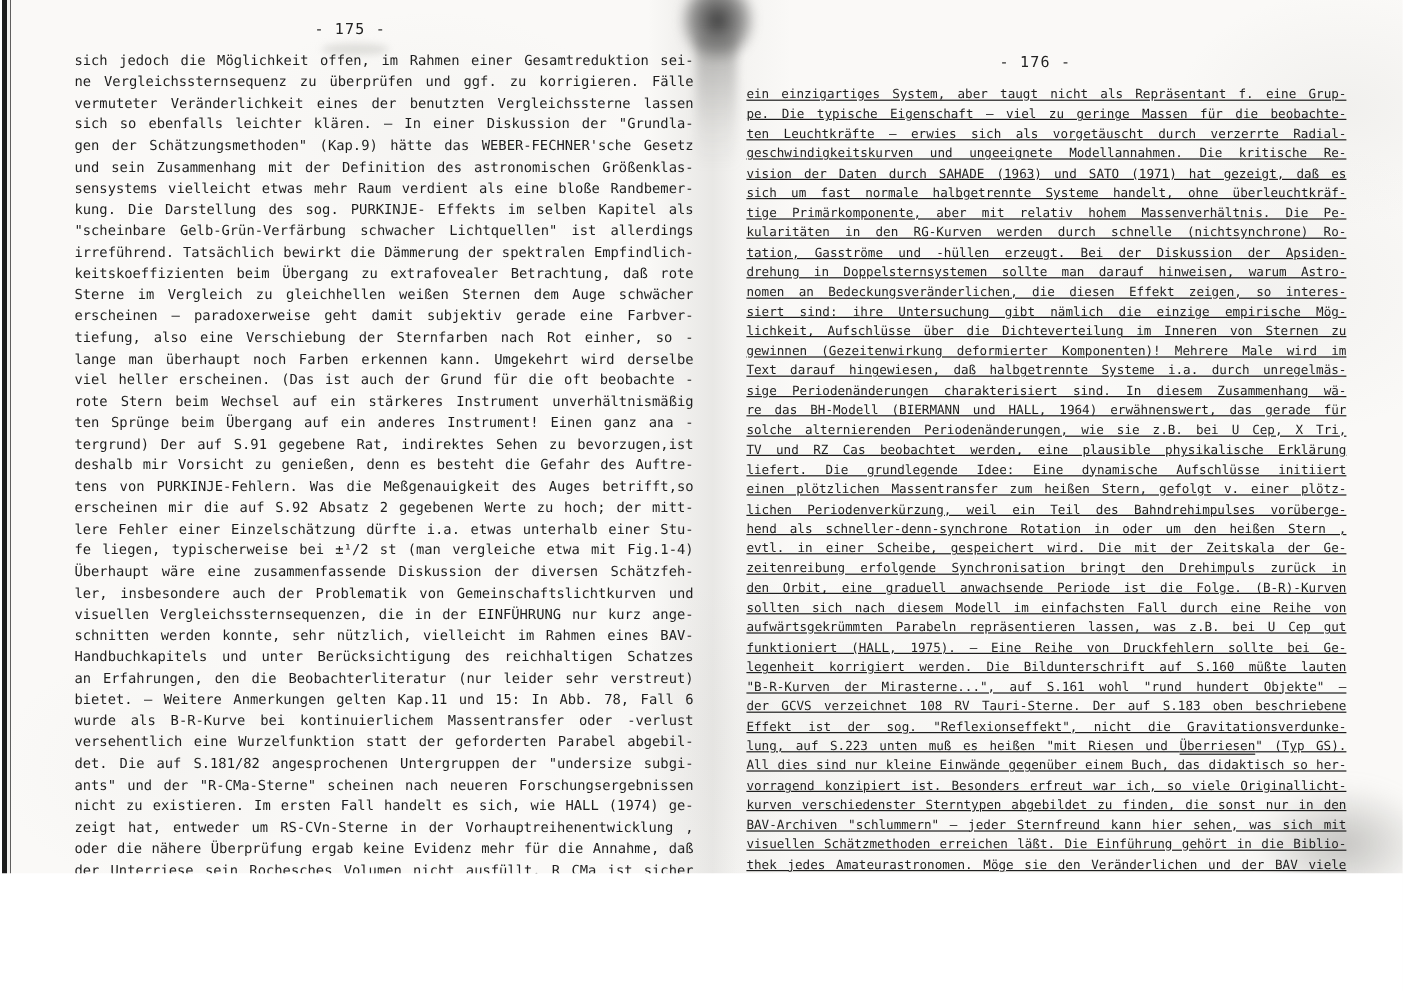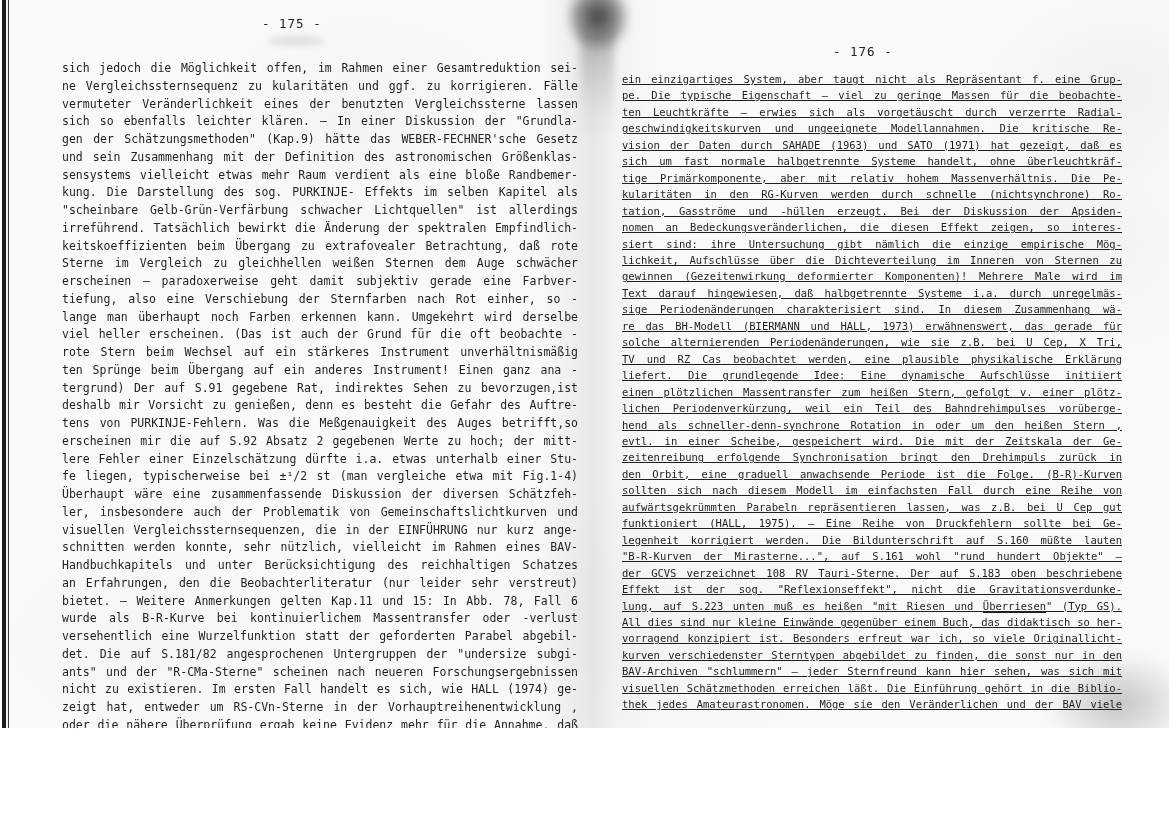--- a/index.html
+++ b/index.html
@@ -57,21 +57,21 @@
   .header-smudge{
     position:absolute;left:268px;top:36px;width:56px;height:10px;
     background:rgba(165,165,160,0.30);filter:blur(3px);border-radius:50%;
   }
   
   .pgnum{position:absolute;font-size:12.5px;letter-spacing:1px;color:#232323;}
   #h175{left:262px;top:16px;}
   #h176{left:833px;top:44px;}
   
   .pagetext{position:absolute;}
-  #p175-text{left:62px;top:60px;width:516px;}
+  #p175-text{left:62px;top:42px;width:516px;}
   #p176-text{left:622px;top:71px;width:500px;text-decoration:underline;}
   #p175-text .tline{font-size:11.5px;line-height:17.75px;}
   #p176-text .tline{font-size:10.5px;line-height:16.45px;}
   .tline{
     text-align:justify;
     text-align-last:justify;
     white-space:normal;
     color:#1f1f1f;
   }
   .tline.noj{text-align:left;text-align-last:left;margin-top:22px;}
@@ -100,29 +100,29 @@
   <div class="bottom-line"></div>
   <div class="bottom-band"></div>
   <div class="corner-br"></div>
   <div class="header-smudge"></div>
 
   <div id="h175" class="pgnum">- 175 -</div>
   <div id="h176" class="pgnum">- 176 -</div>
 
   <div id="p175-text" class="pagetext">
       <div class="tline">sich jedoch die Möglichkeit offen, im Rahmen einer Gesamtreduktion sei-</div>
-      <div class="tline">ne Vergleichssternsequenz zu kularitäten und ggf. zu korrigieren. Fälle</div>
+      <div class="tline">ne Vergleichssternsequenz zu überprüfen und ggf. zu korrigieren. Fälle</div>
       <div class="tline">vermuteter Veränderlichkeit eines der benutzten Vergleichssterne lassen</div>
       <div class="tline">sich so ebenfalls leichter klären. — In einer Diskussion der "Grundla-</div>
       <div class="tline">gen der Schätzungsmethoden" (Kap.9) hätte das WEBER-FECHNER'sche Gesetz</div>
       <div class="tline">und sein Zusammenhang mit der Definition des astronomischen Größenklas-</div>
       <div class="tline">sensystems vielleicht etwas mehr Raum verdient als eine bloße Randbemer-</div>
       <div class="tline">kung. Die Darstellung des sog. PURKINJE- Effekts im selben Kapitel als</div>
       <div class="tline">"scheinbare Gelb-Grün-Verfärbung schwacher Lichtquellen" ist allerdings</div>
-      <div class="tline">irreführend. Tatsächlich bewirkt die Änderung der spektralen Empfindlich-</div>
+      <div class="tline">irreführend. Tatsächlich bewirkt die Dämmerung der spektralen Empfindlich-</div>
       <div class="tline">keitskoeffizienten beim Übergang zu extrafovealer Betrachtung, daß rote</div>
       <div class="tline">Sterne im Vergleich zu gleichhellen weißen Sternen dem Auge schwächer</div>
       <div class="tline">erscheinen — paradoxerweise geht damit subjektiv gerade eine Farbver-</div>
       <div class="tline">tiefung, also eine Verschiebung der Sternfarben nach Rot einher, so -</div>
       <div class="tline">lange man überhaupt noch Farben erkennen kann. Umgekehrt wird derselbe</div>
       <div class="tline">viel heller erscheinen. (Das ist auch der Grund für die oft beobachte -</div>
       <div class="tline">rote Stern beim Wechsel auf ein stärkeres Instrument unverhältnismäßig</div>
       <div class="tline">ten Sprünge beim Übergang auf ein anderes Instrument! Einen ganz ana -</div>
       <div class="tline">tergrund) Der auf S.91 gegebene Rat, indirektes Sehen zu bevorzugen,ist</div>
       <div class="tline">deshalb mir Vorsicht zu genießen, denn es besteht die Gefahr des Auftre-</div>
@@ -150,27 +150,28 @@
   <div id="p176-text" class="pagetext">
   <div class="tline">ein einzigartiges System, aber taugt nicht als Repräsentant f. eine Grup-</div>
       <div class="tline">pe. Die typische Eigenschaft — viel zu geringe Massen für die beobachte-</div>
       <div class="tline">ten Leuchtkräfte — erwies sich als vorgetäuscht durch verzerrte Radial-</div>
       <div class="tline">geschwindigkeitskurven und ungeeignete Modellannahmen. Die kritische Re-</div>
       <div class="tline">vision der Daten durch SAHADE (1963) und SATO (1971) hat gezeigt, daß es</div>
       <div class="tline">sich um fast normale halbgetrennte Systeme handelt, ohne überleuchtkräf-</div>
       <div class="tline">tige Primärkomponente, aber mit relativ hohem Massenverhältnis. Die Pe-</div>
       <div class="tline">kularitäten in den RG-Kurven werden durch schnelle (nichtsynchrone) Ro-</div>
       <div class="tline">tation, Gasströme und -hüllen erzeugt. Bei der Diskussion der Apsiden-</div>
+      <div class="tline">drehung in Doppelsternsystemen sollte man darauf hinweisen, warum Astro-</div>
       <div class="tline">nomen an Bedeckungsveränderlichen, die diesen Effekt zeigen, so interes-</div>
       <div class="tline">siert sind: ihre Untersuchung gibt nämlich die einzige empirische Mög-</div>
       <div class="tline">lichkeit, Aufschlüsse über die Dichteverteilung im Inneren von Sternen zu</div>
       <div class="tline">gewinnen (Gezeitenwirkung deformierter Komponenten)! Mehrere Male wird im</div>
       <div class="tline">Text darauf hingewiesen, daß halbgetrennte Systeme i.a. durch unregelmäs-</div>
       <div class="tline">sige Periodenänderungen charakterisiert sind. In diesem Zusammenhang wä-</div>
-      <div class="tline">re das BH-Modell (BIERMANN und HALL, 1973) erwähnenswert, das gerade für</div>
+      <div class="tline">re das BH-Modell (BIERMANN und HALL, 1964) erwähnenswert, das gerade für</div>
       <div class="tline">solche alternierenden Periodenänderungen, wie sie z.B. bei U Cep, X Tri,</div>
       <div class="tline">TV und RZ Cas beobachtet werden, eine plausible physikalische Erklärung</div>
       <div class="tline">liefert. Die grundlegende Idee: Eine dynamische Aufschlüsse initiiert</div>
       <div class="tline">einen plötzlichen Massentransfer zum heißen Stern, gefolgt v. einer plötz-</div>
       <div class="tline">lichen Periodenverkürzung, weil ein Teil des Bahndrehimpulses vorüberge-</div>
       <div class="tline">hend als schneller-denn-synchrone Rotation in oder um den heißen Stern ,</div>
       <div class="tline">evtl. in einer Scheibe, gespeichert wird. Die mit der Zeitskala der Ge-</div>
       <div class="tline">zeitenreibung erfolgende Synchronisation bringt den Drehimpuls zurück in</div>
       <div class="tline">den Orbit, eine graduell anwachsende Periode ist die Folge. (B-R)-Kurven</div>
       <div class="tline">sollten sich nach diesem Modell im einfachsten Fall durch eine Reihe von</div>

